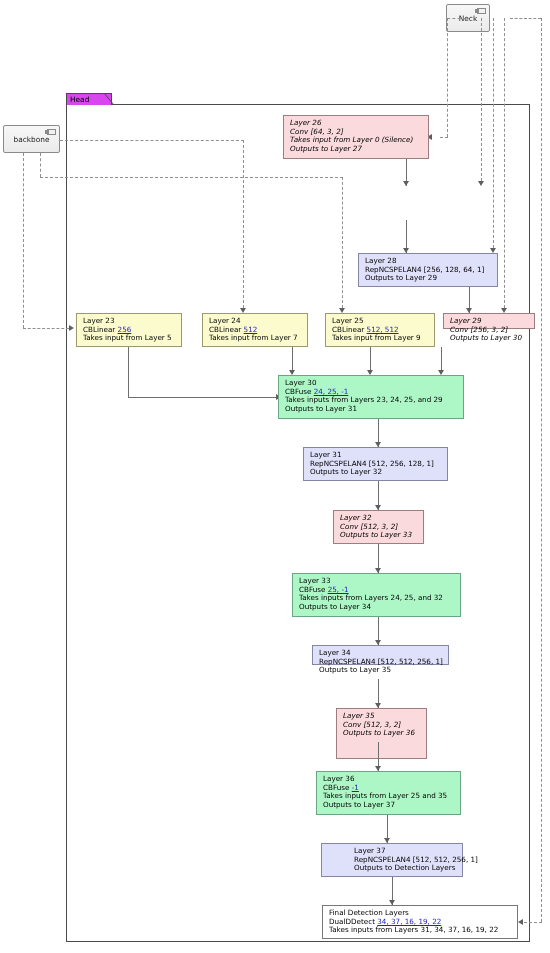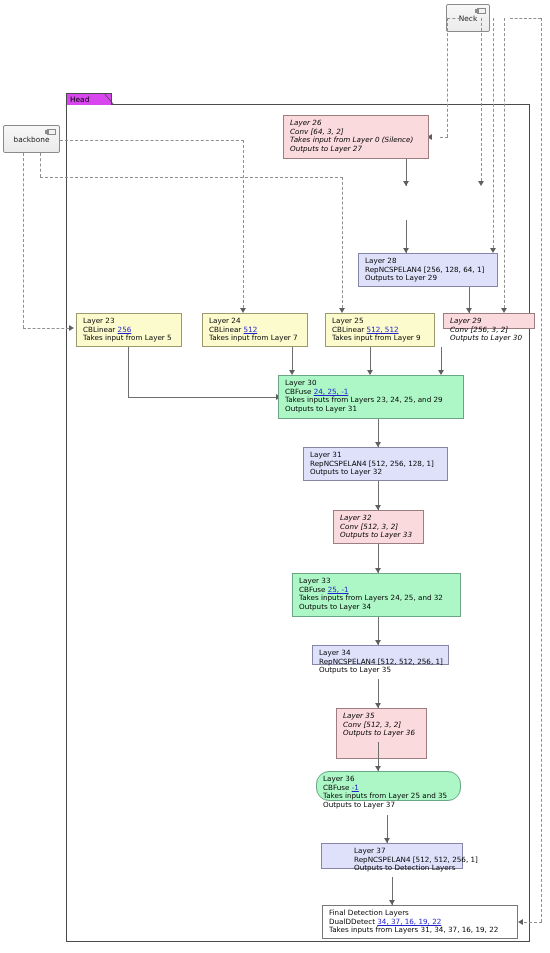--- a/index.html
+++ b/index.html
@@ -315,31 +315,31 @@
 
   <div class="node pink" style="left:336px; top:708px; width:91px; height:51px;">
     <span class="ln">Layer 35</span>
     <span class="ln">Conv [512, 3, 2]</span>
     <span class="ln">Outputs to Layer 36</span>
   </div>
 
   <div class="sv" style="left:378px; top:742px; height:29px;"></div>
   <div class="arr-d" style="left:375px; top:766px;"></div>
 
-  <div class="node green" style="left:316px; top:771px; width:145px; height:30px;border-radius:13px;">
+  <div class="node green" style="left:316px; top:771px; width:145px; height:44px;">
     <span class="ln">Layer 36</span>
     <span class="ln"><span>CBFuse </span><span class="lnk">-1</span></span>
     <span class="ln">Takes inputs from Layer 25 and 35</span>
     <span class="ln">Outputs to Layer 37</span>
   </div>
 
   <div class="sv" style="left:387px; top:815px; height:28px;"></div>
   <div class="arr-d" style="left:384px; top:838px;"></div>
 
-  <div class="node blue" style="left:321px; top:843px; width:142px; height:26px;padding-left:32px;">
+  <div class="node blue" style="left:321px; top:843px; width:142px; height:34px;padding-left:32px;">
     <span class="ln">Layer 37</span>
     <span class="ln">RepNCSPELAN4 [512, 512, 256, 1]</span>
     <span class="ln">Outputs to Detection Layers</span>
   </div>
 
   <div class="sv" style="left:392px; top:877px; height:28px;"></div>
   <div class="arr-d" style="left:389px; top:900px;"></div>
 
   <div class="node white" style="left:322px; top:905px; width:196px; height:34px;">
     <span class="ln">Final Detection Layers</span>

